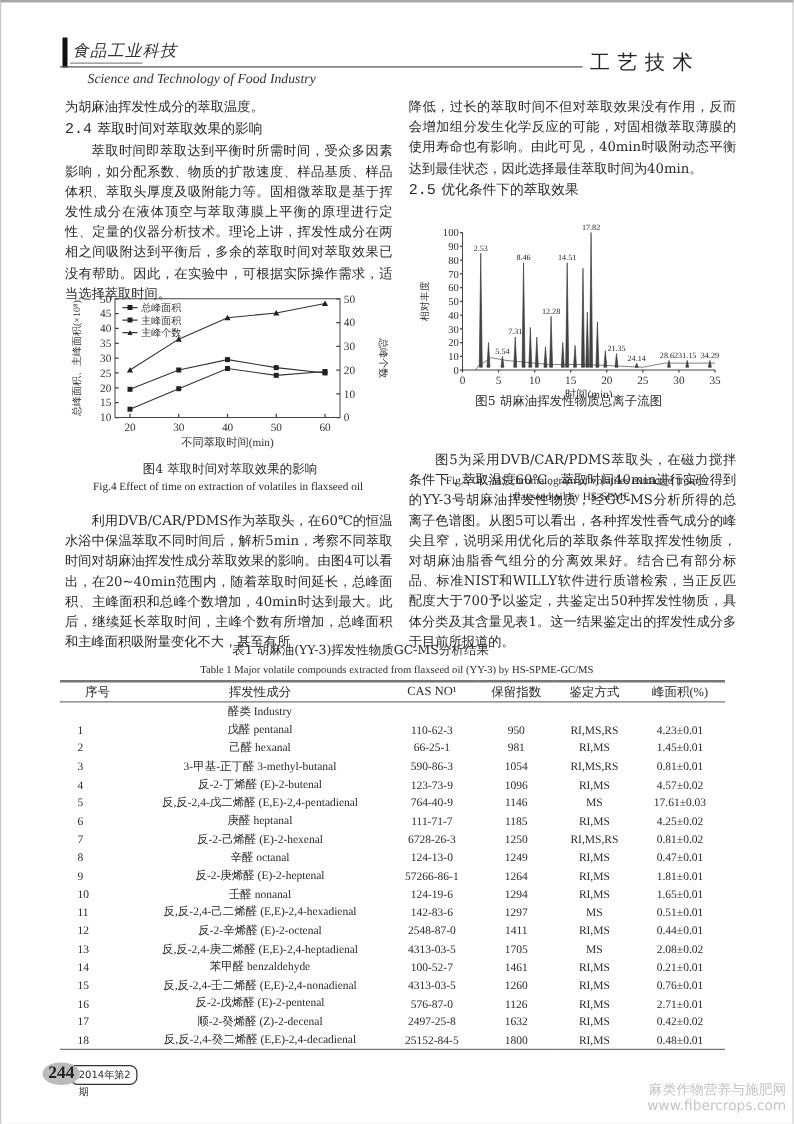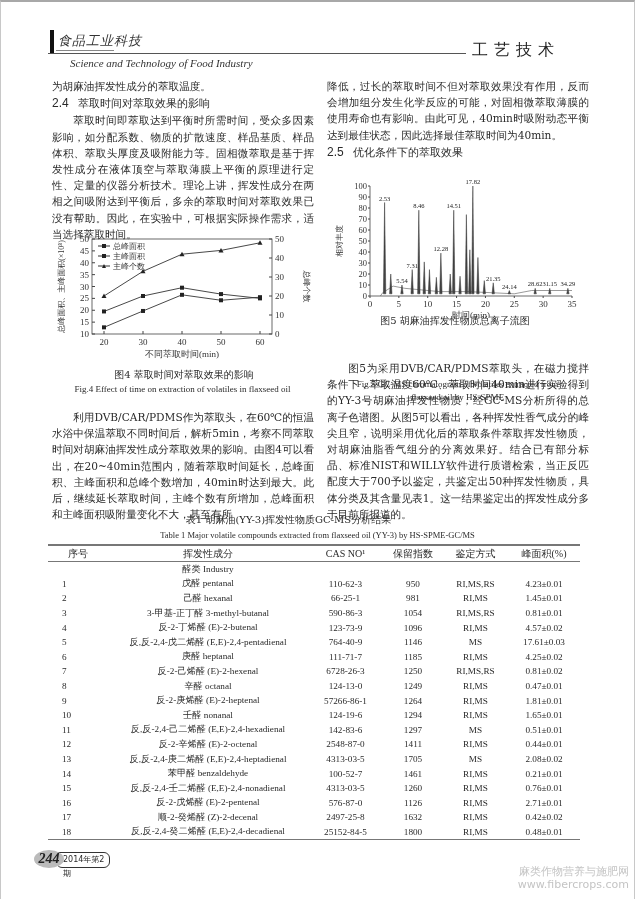--- a/index.html
+++ b/index.html
@@ -14,40 +14,40 @@
   .hdr-line { position:absolute; left:48px; top:53px; width:418px; height:1px; background:#555; }
   .hdr-logo-underline { position:absolute; left:56px; top:50px; width:58px; height:1px; background:#888; }
   .hdr-sub { position:absolute; left:70px; top:57px; font-size:11px; font-style:italic;
              font-family:"Liberation Serif", serif; color:#333; }
   .hdr-right { position:absolute; left:472px; top:40px; font-size:16px; letter-spacing:6px;
                font-family:"DejaVu Sans", sans-serif; color:#222; }
   
   .col { position:absolute; font-size:10.6px; line-height:16.2px; text-align:justify; }
   .col p { margin:0; }
   .indent { text-indent:2em; }
-  .sec { font-family:Liberation Sans, sans-serif; font-size:11px; margin:1px 0; }
+  .sec { font-family:Liberation Mono, monospace; font-size:11px; margin:1px 0; }
   .sec .num { display:inline-block; width:26px; font-size:12px; }
   
   .fig-cap { position:absolute; text-align:center; font-size:10px; }
   .fig-cap-en { position:absolute; text-align:center; font-size:9px; font-family:"Liberation Serif", serif; }
   svg text { font-family:"Liberation Serif", serif; }
   
   .tbl-title { position:absolute; left:0; width:577px; text-align:center; font-size:10px; }
   .tbl-title-en { position:absolute; left:0; width:635px; text-align:center; font-size:8.5px; font-family:"Liberation Serif", serif; }
   table.data { position:absolute; left:48px; top:544px; width:532px; border-collapse:collapse;
                font-family:"Liberation Serif", serif; font-size:9.2px; }
   table.data th { font-weight:normal; font-size:10px; height:15px; border-top:2px solid #777;
                   border-bottom:1px solid #777; text-align:center; padding:0; }
   table.data td { height:14.6px; padding:0; text-align:center; white-space:nowrap; }
   table.data tr:last-child td { border-bottom:1px solid #777; }
   table.data td.seq { text-align:left; padding-left:14px; }
   table.data th.seq { text-align:center; padding-left:0; }
   
   .pg-badge { position:absolute; left:34px; top:850px; width:30px; height:18px; background:#bbb;
-              border-radius:50%; font-style:italic; font-weight:bold; font-size:14px;
+              border-radius:50%; font-weight:bold; font-size:14px;
               font-family:"Liberation Serif", serif; text-align:center; line-height:18px; color:#222; }
   .pg-issue { position:absolute; left:56px; top:852px; width:46px; height:14px; border:1px solid #333;
               border-radius:0 6px 6px 6px; font-size:8px; line-height:14px; padding-left:6px;
               font-family:"DejaVu Sans", sans-serif; }
   .wm { position:absolute; right:6px; top:865px; text-align:right; color:#c4c4c4;
         font-family:"DejaVu Sans", sans-serif; font-size:11px; line-height:13px; }
 </style>
 </head>
 <body>
 

